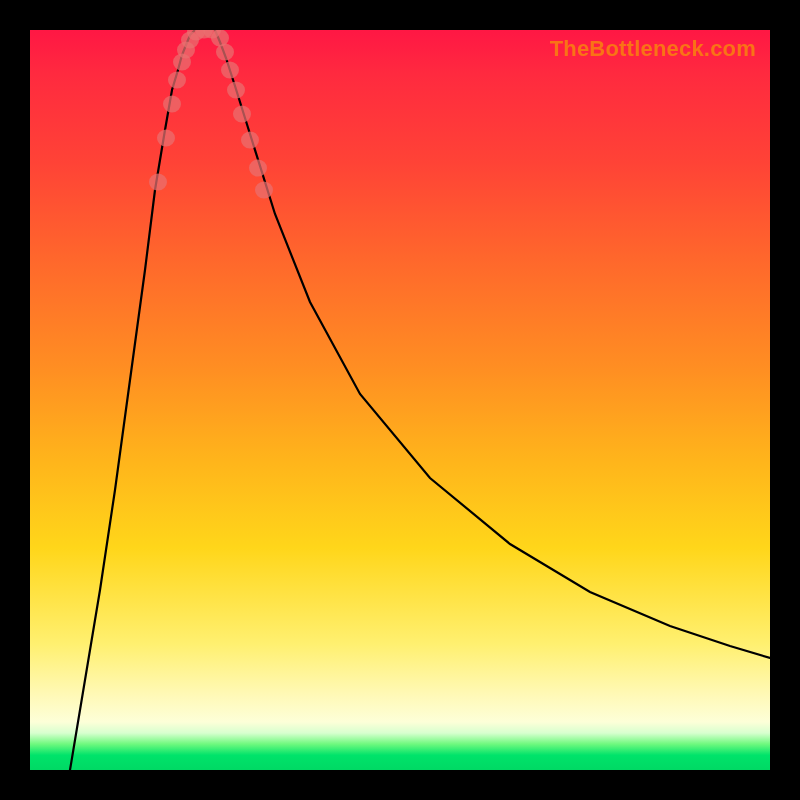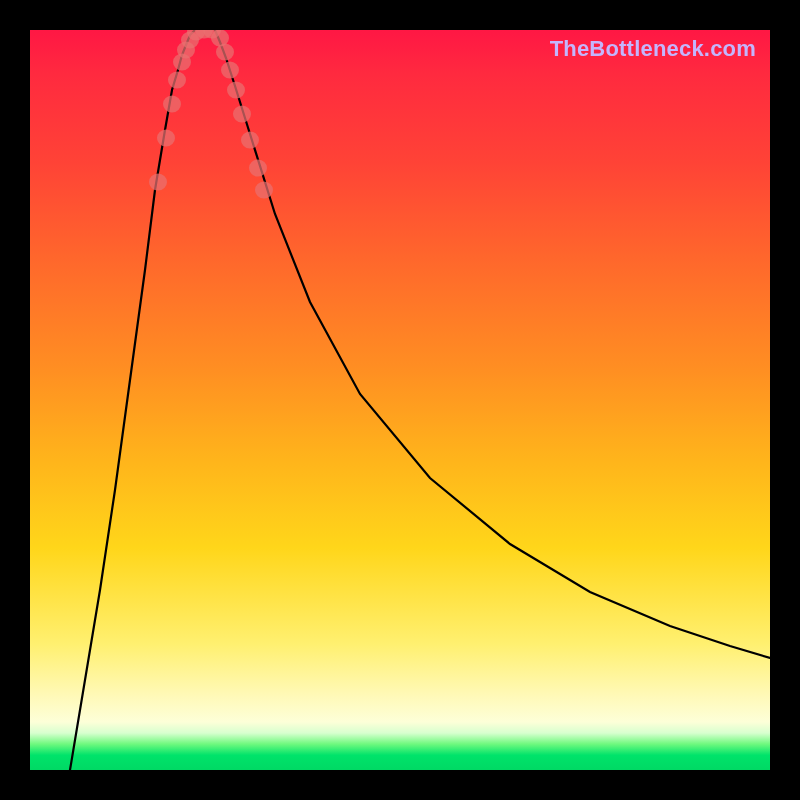--- a/index.html
+++ b/index.html
@@ -48,21 +48,21 @@
       #00e36a 98%,
       #00d964 100%
     );
   }
   .watermark {
     position: absolute;
     top: 6px;
     right: 14px;
     font-size: 22px;
     font-weight: 600;
-    color: #c4b5fd;
+    color: #f97316;
     letter-spacing: 0.2px;
     user-select: none;
   }
   svg.curves {
     position: absolute;
     left: 0;
     top: 0;
     width: 100%;
     height: 100%;
   }

